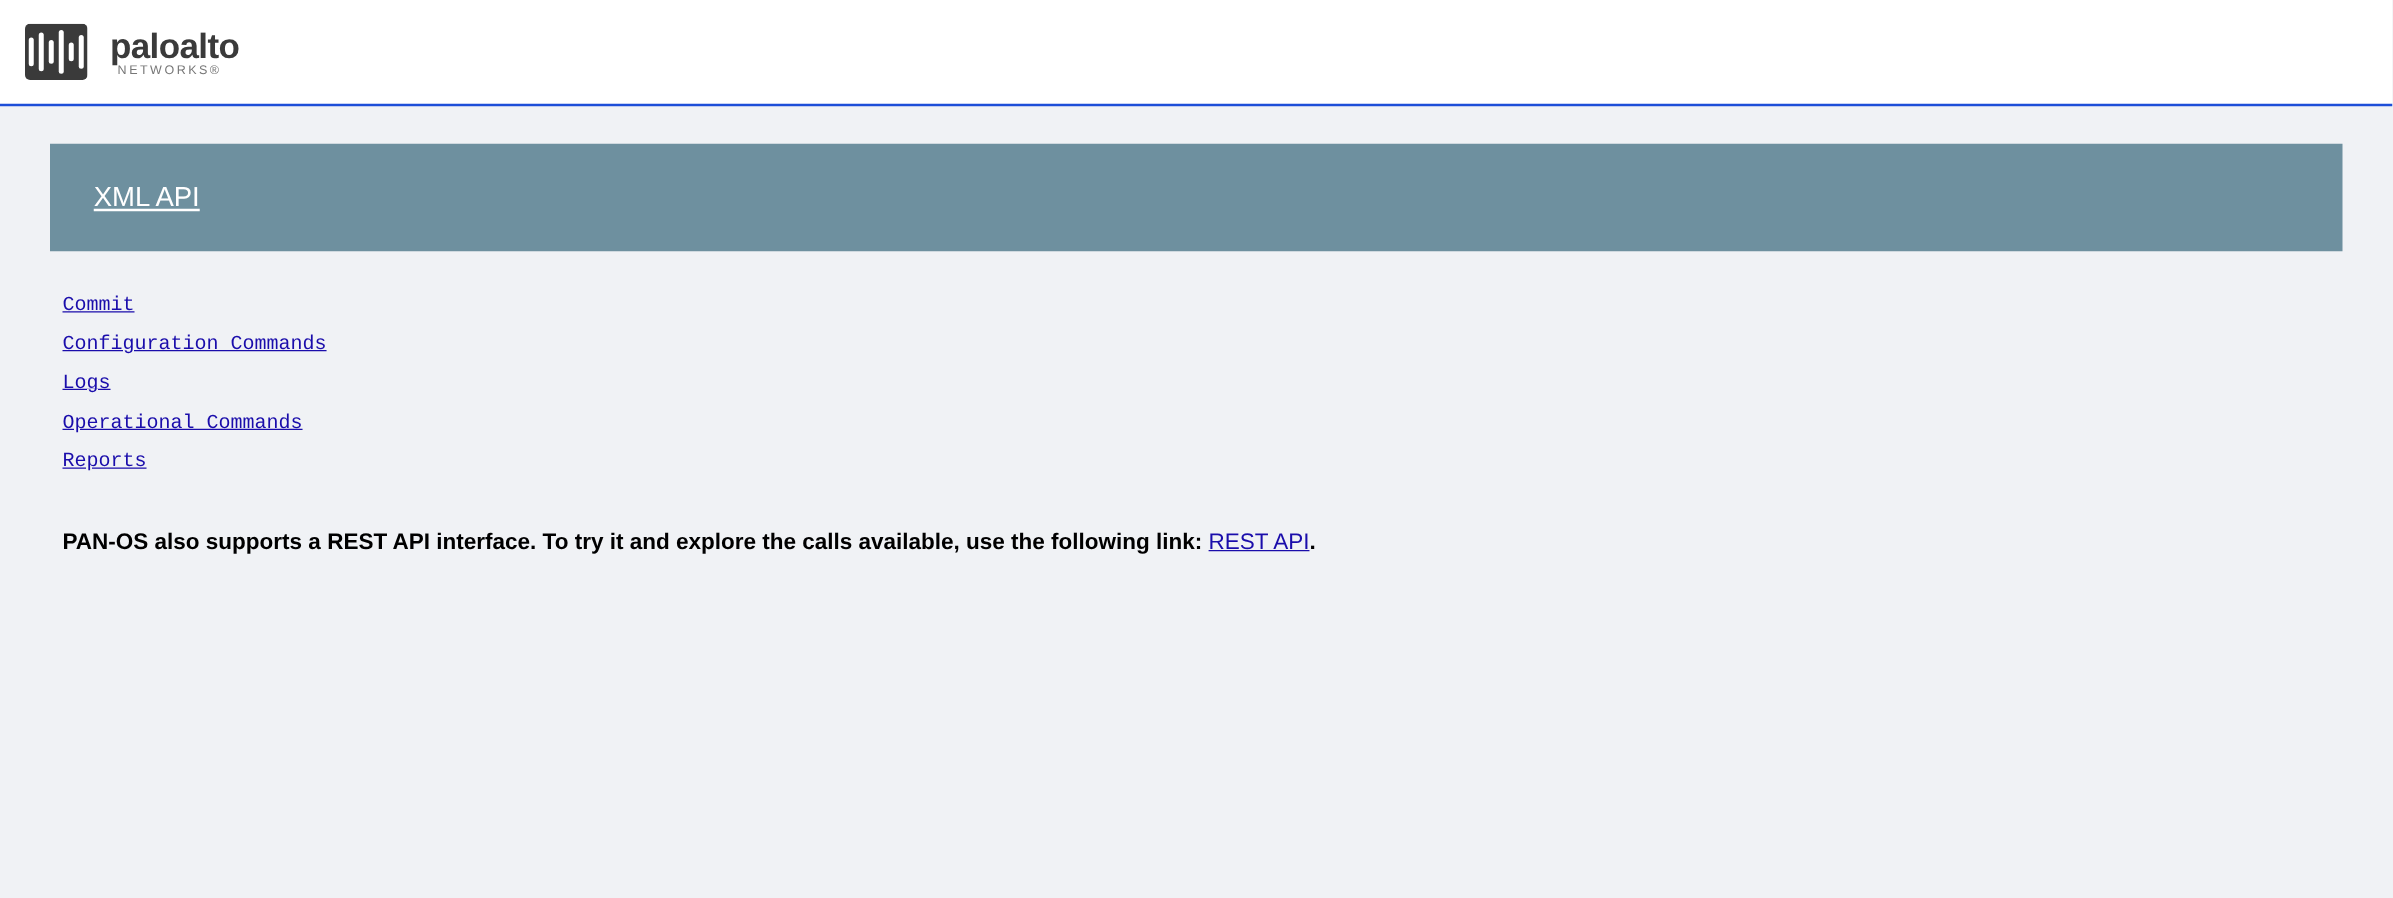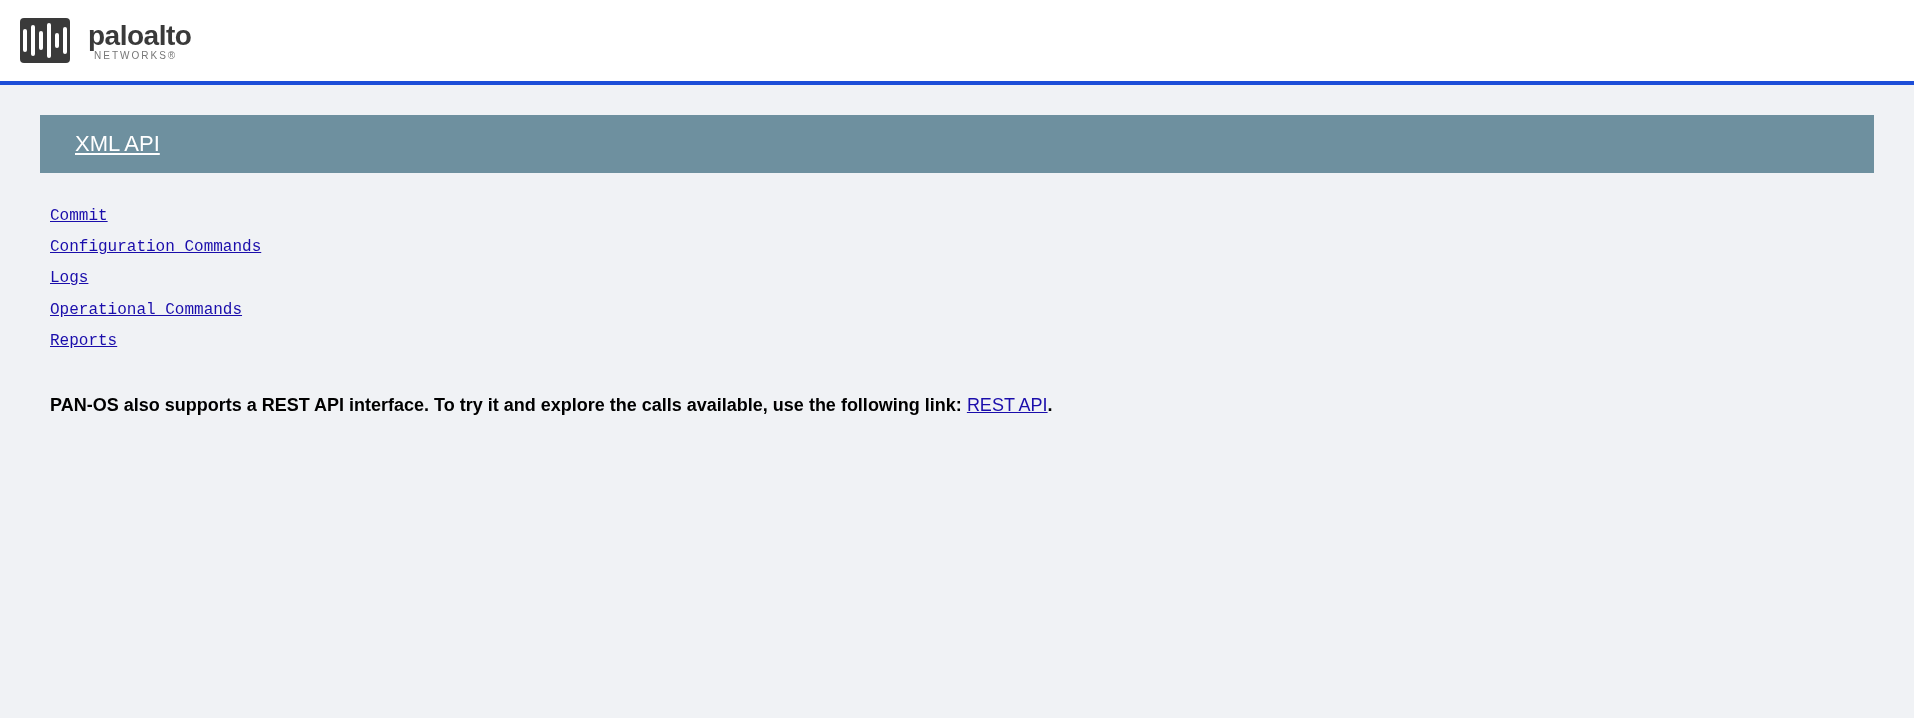--- a/index.html
+++ b/index.html
@@ -14,21 +14,21 @@
       min-height: 718px;
       width: 1914px;
     }
 
     
     .header {
       background-color: #ffffff;
       padding: 10px 20px;
       display: flex;
       align-items: center;
-      border-bottom: 4px solid #1d4ed8;
+      border-bottom: 2px solid #1d4ed8;
       height: 85px;
     }
 
     .logo-container {
       display: flex;
       flex-direction: column;
       align-items: center;
     }
 
     .logo-icon {
@@ -59,21 +59,21 @@
     }
 
     
     .content-area {
       padding: 30px 40px;
     }
 
     
     .banner {
       background-color: #6e909f;
-      padding: 16px 35px;
+      padding: 30px 35px;
       margin-bottom: 30px;
     }
 
     .banner-title {
       color: #ffffff;
       font-size: 22px;
       text-decoration: underline;
       cursor: pointer;
       font-family: Arial, sans-serif;
     }

